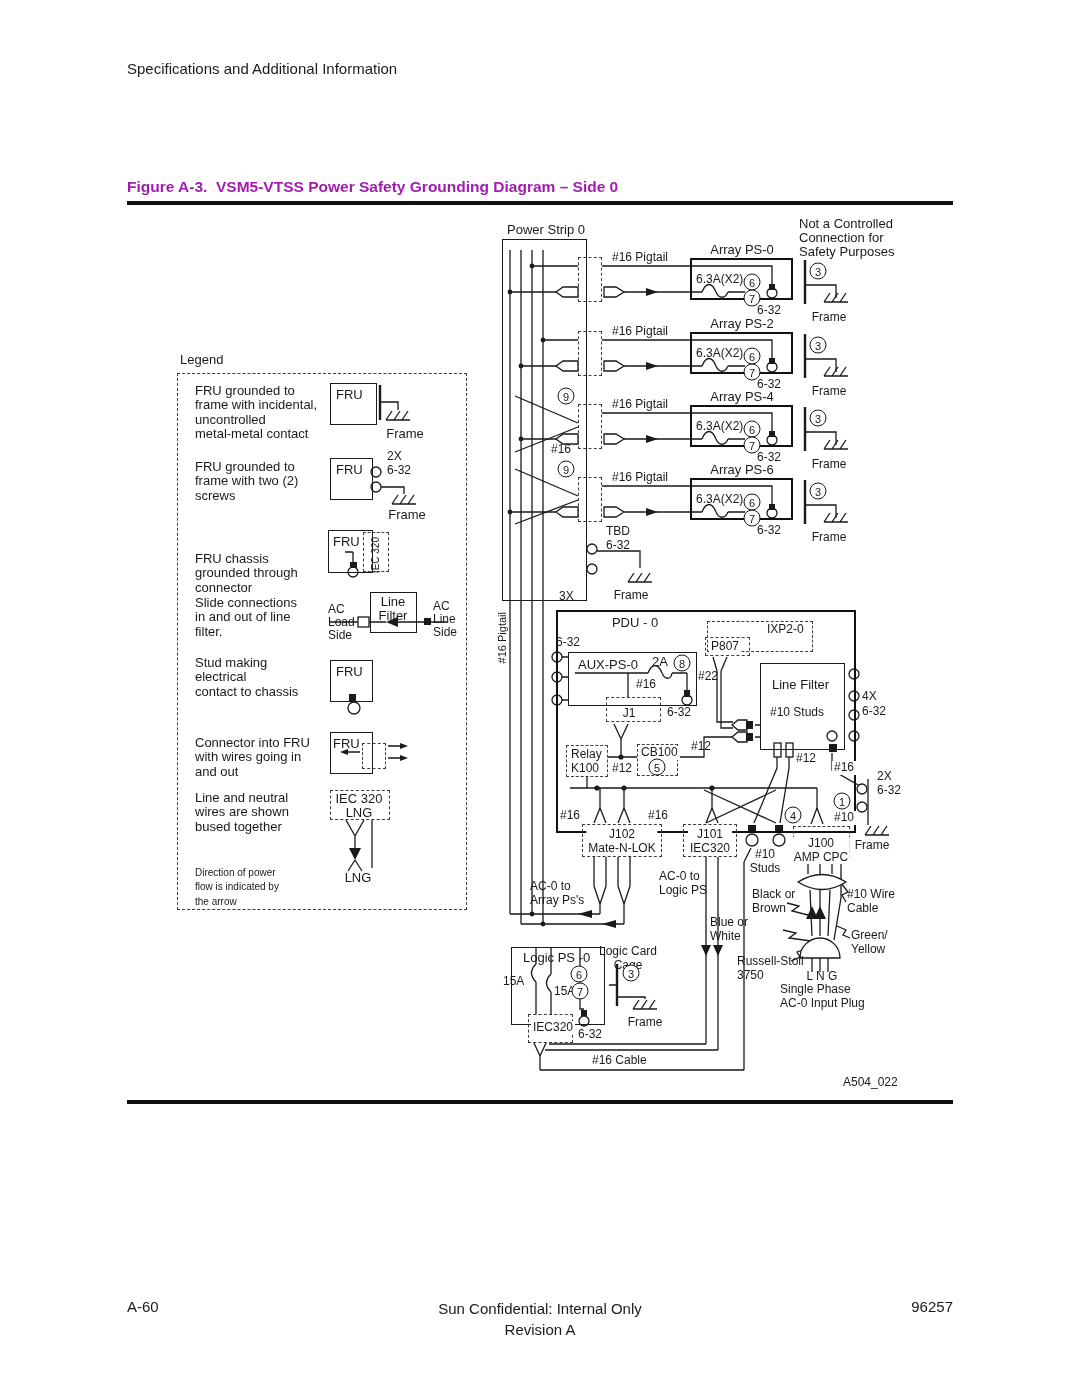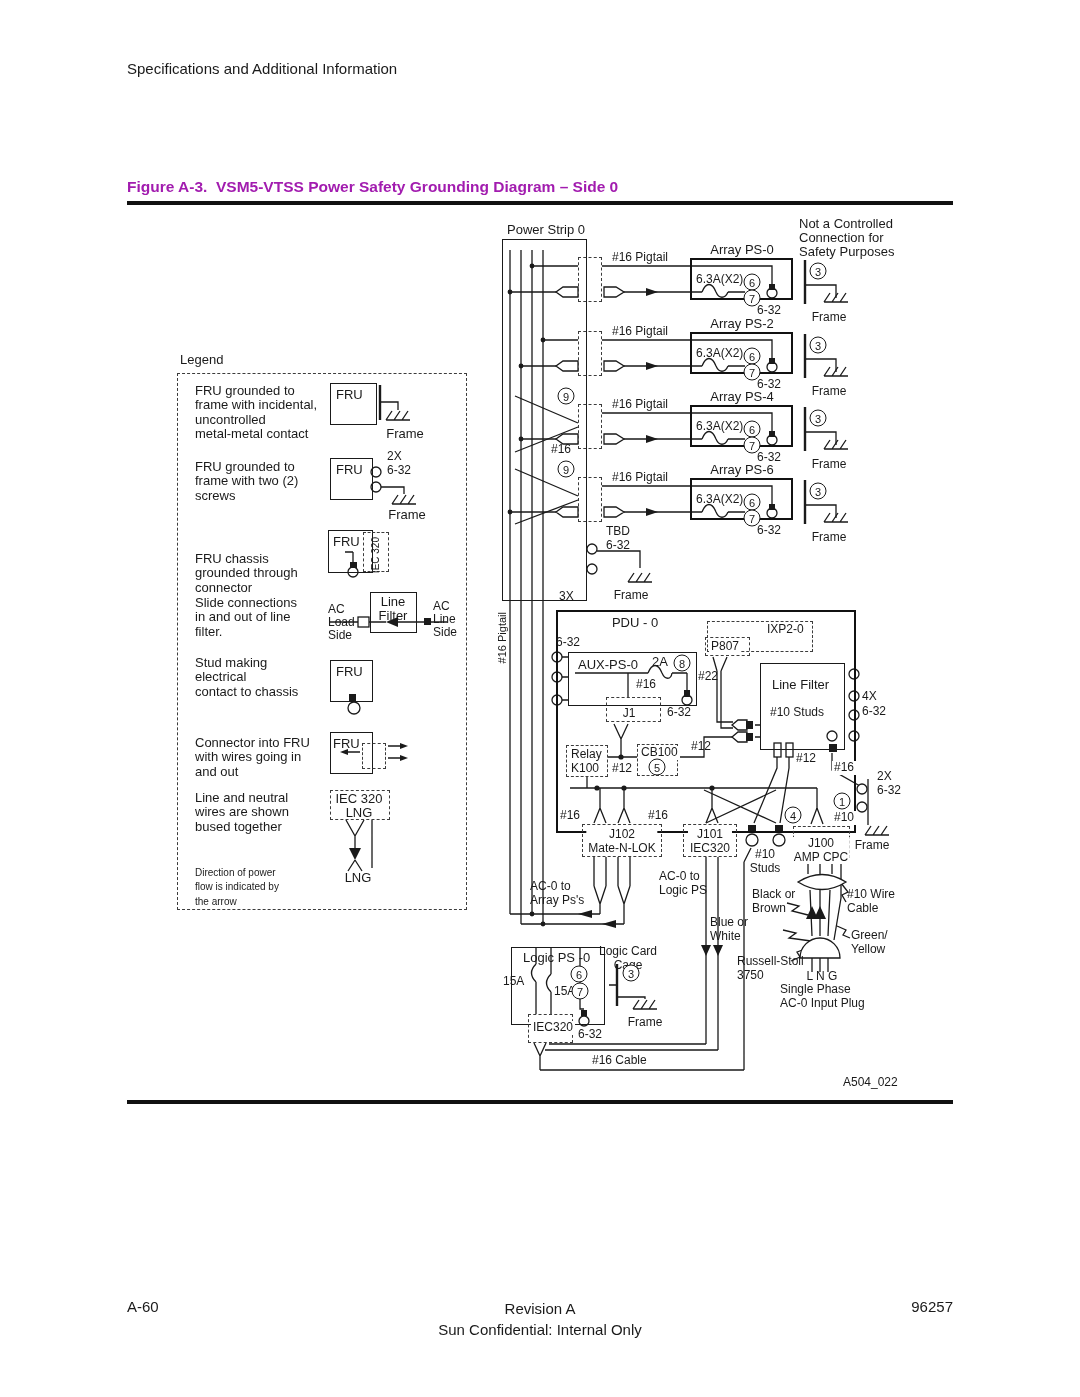--- a/index.html
+++ b/index.html
@@ -375,18 +375,18 @@
         <div class="cn" style="left: 631px; top: 973px;">3</div>
         <div class="cn" style="left: 579px; top: 974px;">6</div>
         <div class="cn" style="left: 580px; top: 991px;">7</div>
       </div>
   </div>
 
   <div class="rule" style="top:1100px"></div>
 
   <div id="footer-page">A-60</div>
   <div id="footer-center">
+    <div>Sun Confidential: Internal Only</div>
     <div>Revision A</div>
-    <div>Sun Confidential: Internal Only</div>
   </div>
   <div id="footer-doc">96257</div>
 
 </div>
 
 </body></html>

